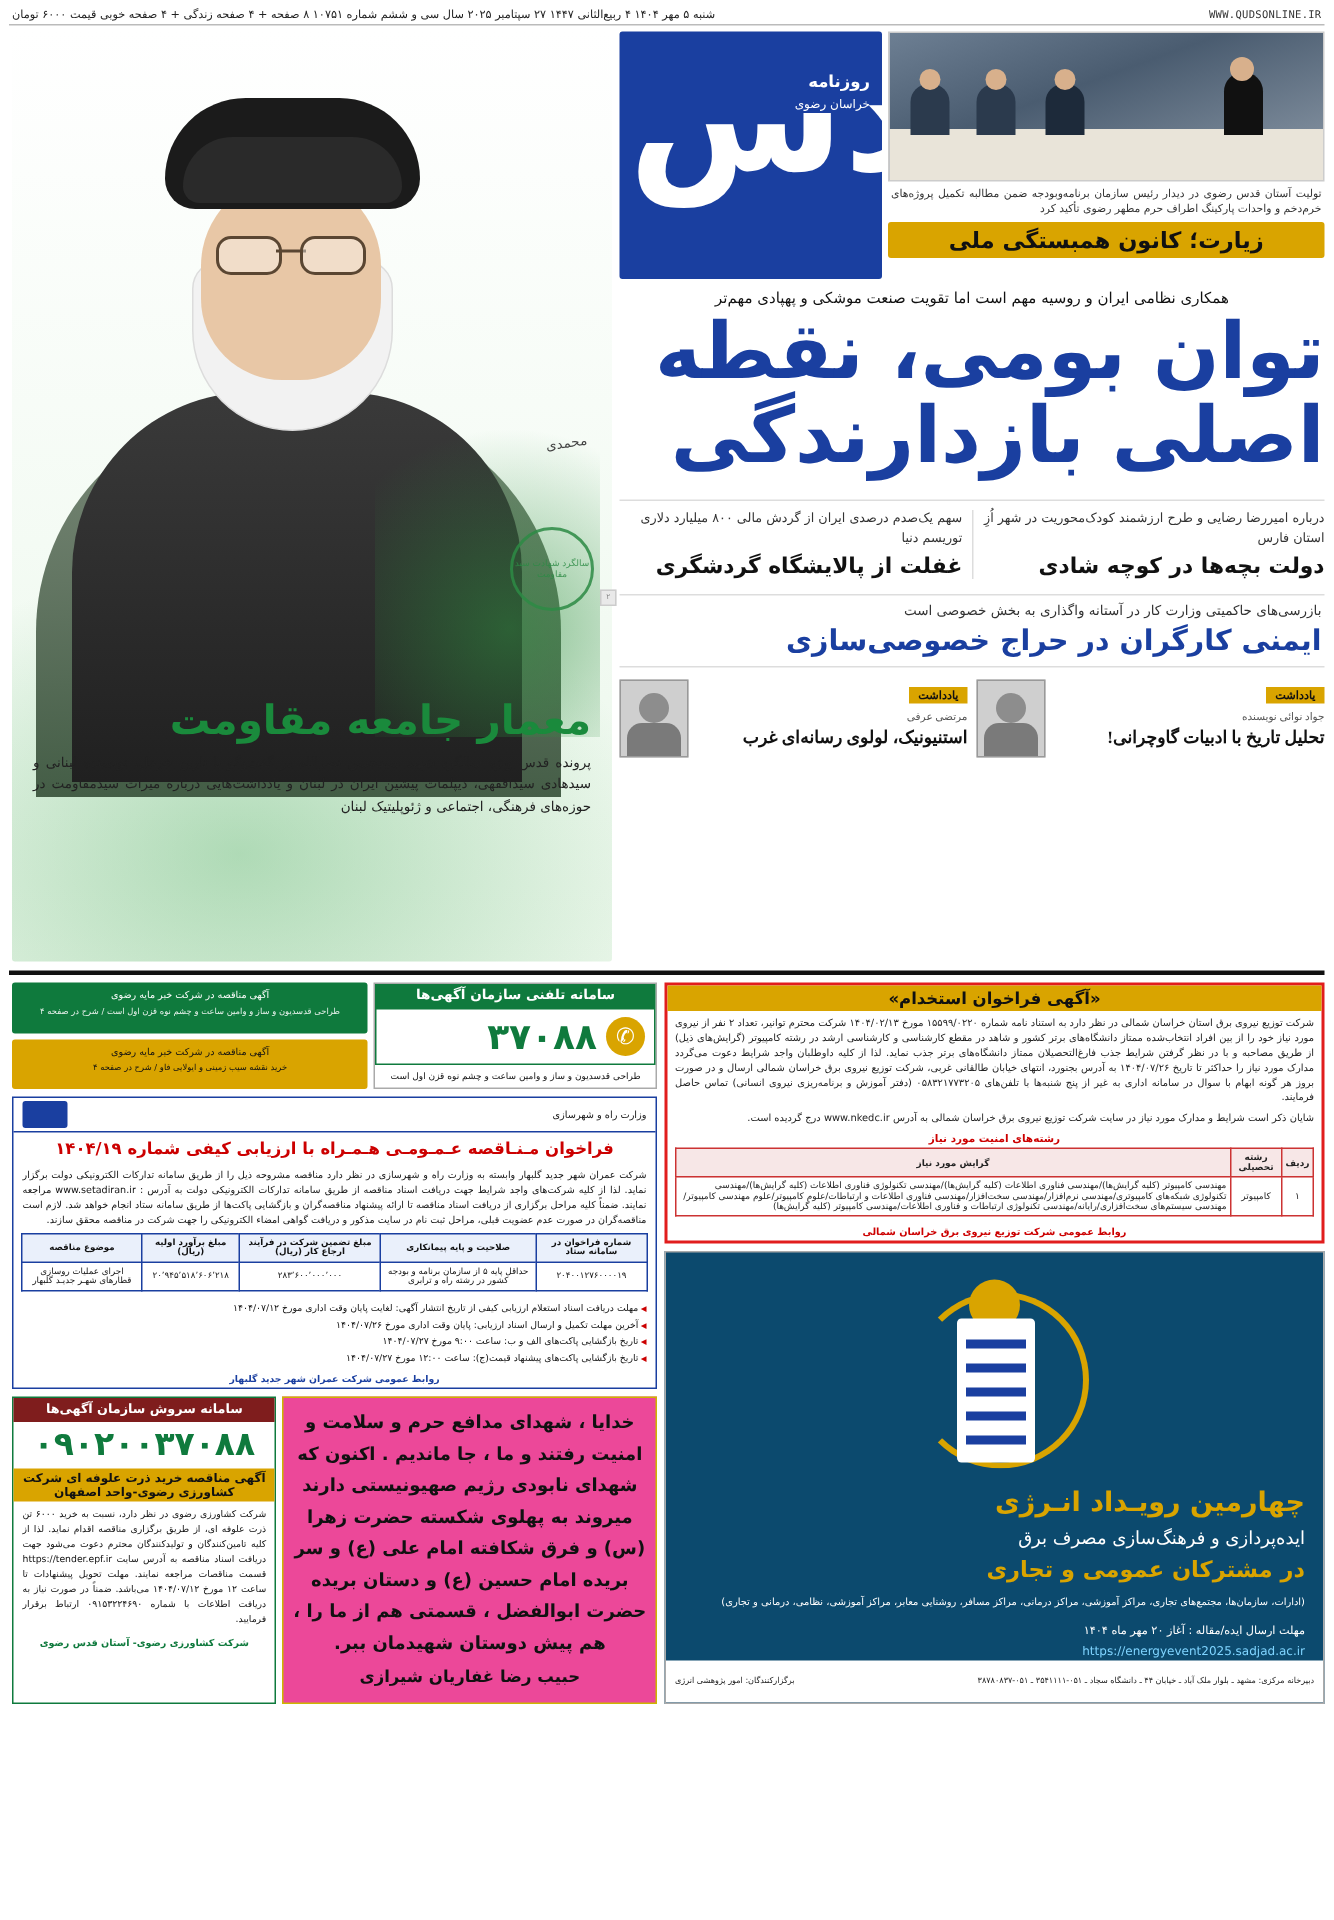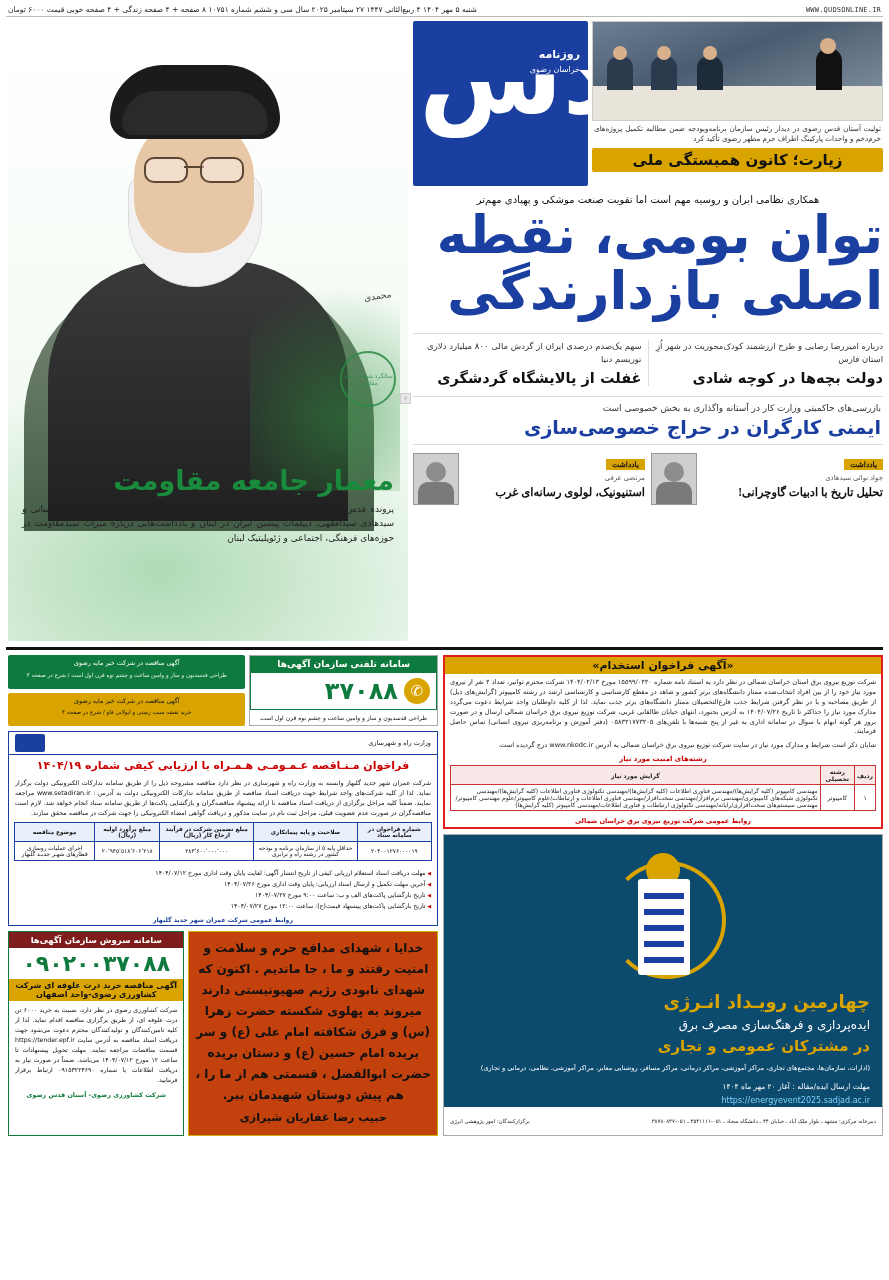--- a/index.html
+++ b/index.html
@@ -115,21 +115,21 @@
   .energy .ebuild .bulb{position:absolute;left:38px;top:-8px;width:34px;height:34px;border-radius:50%;background:#d9a400;}
   .energy .etitle{position:absolute;right:12px;top:156px;left:12px;text-align:right;}
   .energy .etitle .e1{font-size:18px;font-weight:bold;color:#d9a400;}
   .energy .etitle .e2{font-size:12px;color:#fff;margin-top:4px;line-height:1.5;}
   .energy .etitle .e3{font-size:15px;font-weight:bold;color:#d9a400;margin-top:3px;}
   .energy .elist{position:absolute;right:12px;left:12px;top:228px;font-size:6.6px;line-height:1.6;color:#fff;text-align:right;}
   .energy .edate{position:absolute;right:12px;bottom:44px;font-size:7.5px;color:#fff;}
   .energy .eurl{position:absolute;right:12px;bottom:30px;font-size:8px;color:#7fd4ff;direction:ltr;}
   .energy .efoot{position:absolute;left:0;right:0;bottom:0;height:28px;background:#fff;color:#222;font-size:5.4px;display:flex;align-items:center;justify-content:space-between;padding:0 6px;}
 
-  .yellowad{background:#c2410c;border:1px solid #cdb600;padding:6px;text-align:center;}
+  .yellowad{background:#ec4899;border:1px solid #cdb600;padding:6px;text-align:center;}
   .yellowad .ytxt{font-size:12px;font-weight:bold;line-height:1.75;color:#111;}
   .yellowad .ysign{font-size:11px;font-weight:bold;color:#111;margin-top:5px;}
 
   .sorush{border:1px solid #0f7a3d;}
   .sorush .s-h{background:#7f1d1d;color:#fff;font-size:8.5px;font-weight:bold;text-align:center;padding:3px;}
   .sorush .s-num{font-size:22px;font-weight:bold;color:#0f7a3d;text-align:center;direction:ltr;padding:3px;}
   .sorush .s-sub{background:#d9a400;font-size:8px;font-weight:bold;text-align:center;padding:2px;}
   .sorush .s-b{font-size:6.2px;line-height:1.6;padding:4px 6px;text-align:justify;}
   .sorush .s-f{font-size:6.4px;color:#0f7a3d;text-align:center;padding:2px;font-weight:bold;}
 
@@ -197,21 +197,21 @@
 
       <div class="strip2">
         <div class="dek">بازرسی‌های حاکمیتی وزارت کار در آستانه واگذاری به بخش خصوصی است</div>
         <div class="ttl">ایمنی کارگران در حراج خصوصی‌سازی</div>
       </div>
 
       <div class="notes">
         <div class="note">
           <div class="txt">
             <span class="tag">یادداشت</span>
-            <div class="byline">جواد نوائی سیدهادی</div>
+            <div class="byline">جواد نوائی نویسنده</div>
             <div class="ntitle">تحلیل تاریخ با ادبیات گاوچرانی!</div>
           </div>
           <div class="ph">
               <div class="h"></div>
               <div class="b"></div>
             </div>
         </div>
         <div class="note">
           <div class="txt">
             <span class="tag">یادداشت</span>

